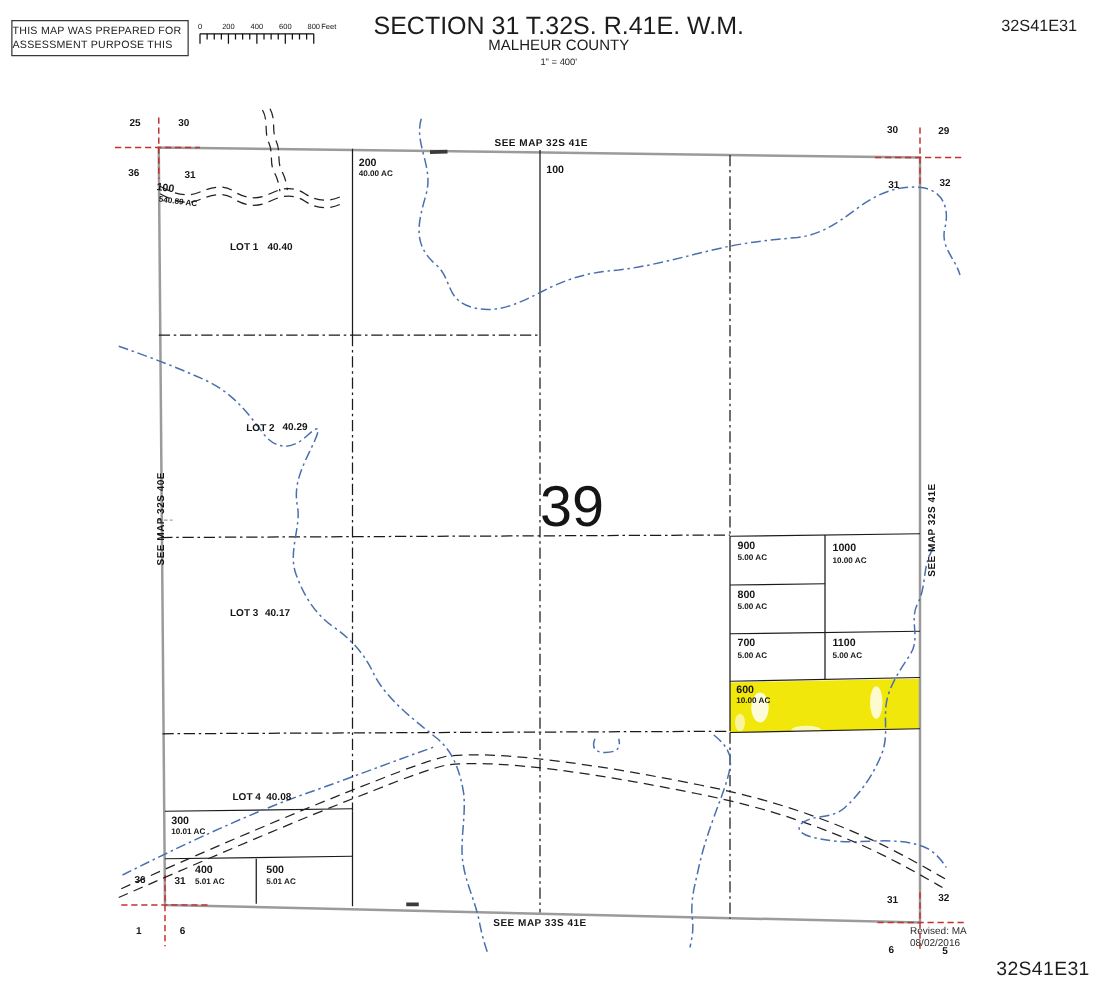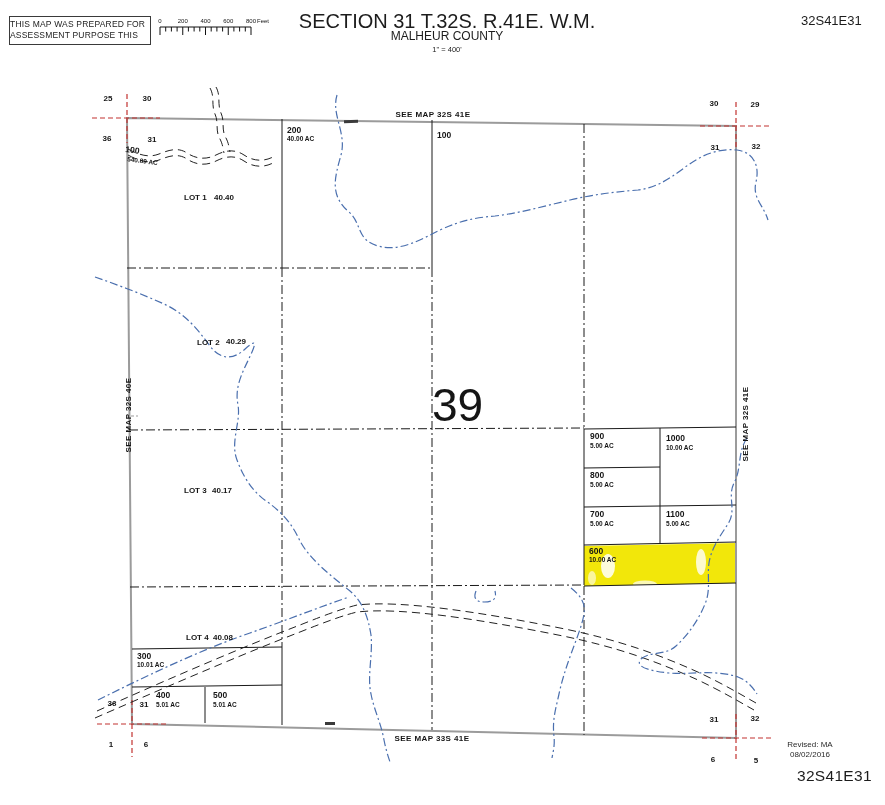--- a/index.html
+++ b/index.html
@@ -7,21 +7,21 @@
         font-family:"Liberation Sans",sans-serif;color:#111;overflow:hidden}
   .map-svg{position:absolute;left:0;top:0}
   .disclaimer{position:absolute;left:9px;top:16px;width:140px;height:25px;
         border:1.5px solid #3a3a3a;font-size:8.5px;line-height:11px;
         padding-top:2px;letter-spacing:.2px;color:#222;background:#fff}
   .titleblock{position:absolute;left:277px;top:13px;width:340px;text-align:center}
   .title1{font-size:20px;line-height:16px;color:#1c1c1c}
   .title2{font-size:12px;line-height:15px;color:#1c1c1c}
   .title3{font-size:7.5px;margin-top:1px;color:#1c1c1c}
   .mapid-top{position:absolute;left:801px;top:13px;font-size:13px;color:#1c1c1c}
-  .revised{position:absolute;left:760px;top:740px;width:100px;text-align:center;
+  .revised{position:absolute;left:728px;top:740px;width:100px;text-align:left;
         font-size:8px;line-height:9.5px;color:#2a2a2a}
   .mapid-bottom{position:absolute;left:797px;top:767px;font-size:15.5px;letter-spacing:.3px;color:#1c1c1c}
   svg text{font-family:"Liberation Sans",sans-serif;fill:#151515}
   .num{font-size:8.5px;font-weight:bold}
   .ac{font-size:6.5px;font-weight:bold}
   .corner{font-size:8px;font-weight:bold}
   .edge{font-size:8px;font-weight:bold;letter-spacing:.4px}
   .lot{font-size:8px;font-weight:bold}
   .big39{font-size:46px}
   .sctxt{font-size:6px}

